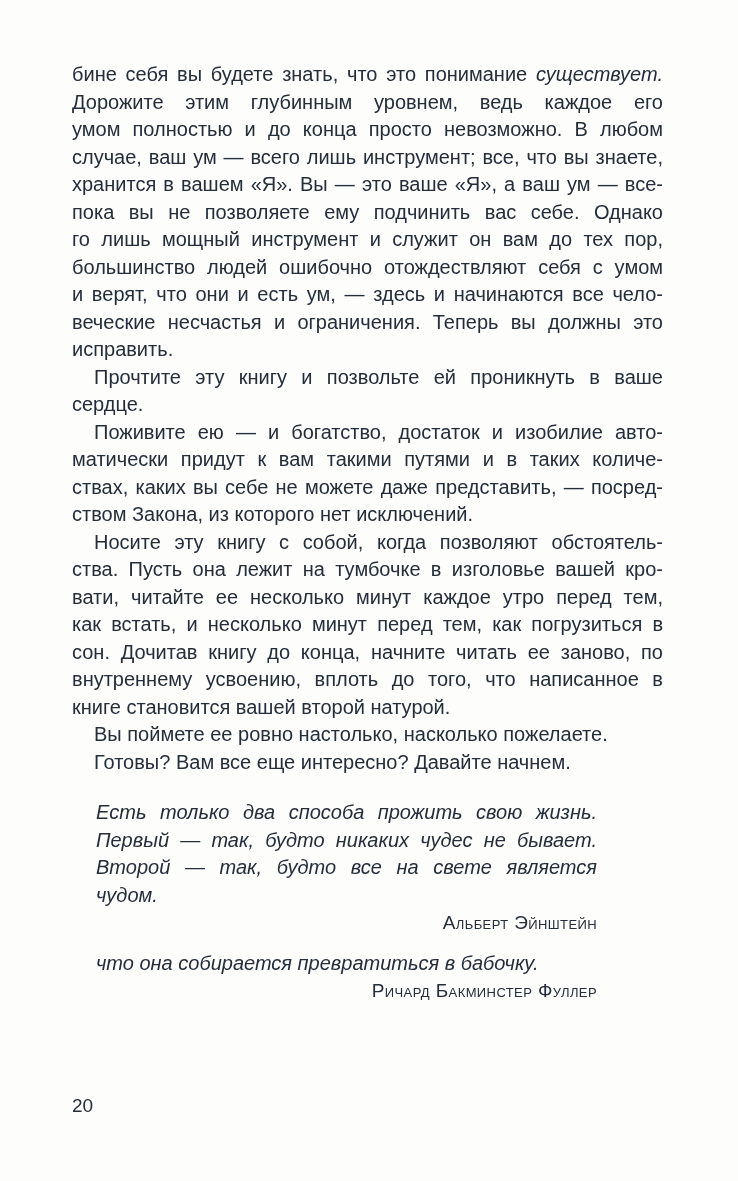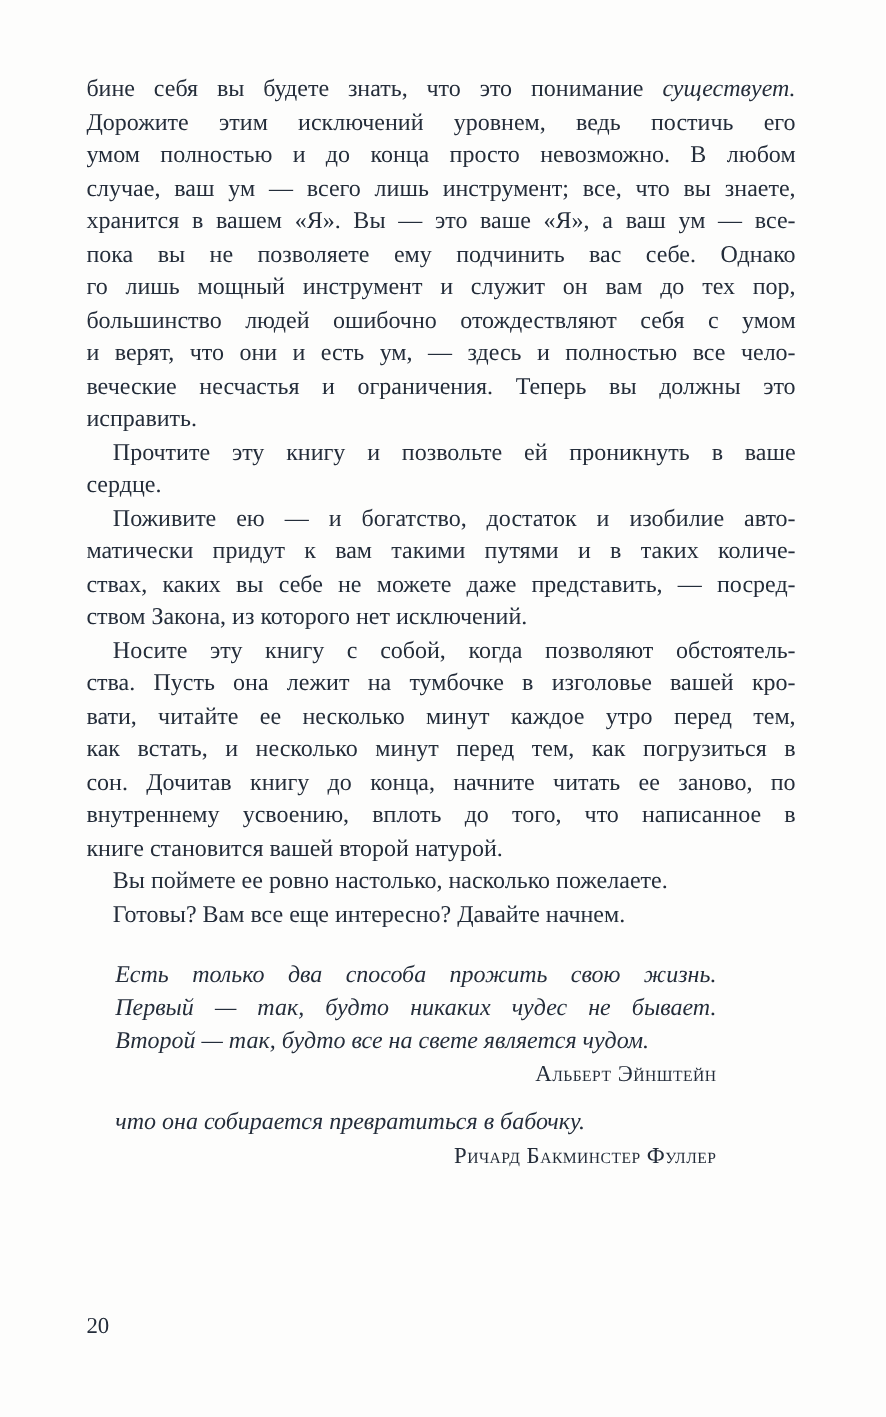--- a/index.html
+++ b/index.html
@@ -5,21 +5,21 @@
   html, body {
     margin: 0;
     padding: 0;
     background: #ffffff;
   }
   .page {
     position: relative;
     width: 738px;
     height: 1181px;
     overflow: hidden;
-    font-family: Liberation Serif, serif;
+    font-family: Liberation Sans, sans-serif;
   }
   .text-block {
     position: absolute;
     left: 72px;
     top: 61px;
     width: 591px;
     font-size: 20px;
     line-height: 27.5px;
   }
   .line {
@@ -61,28 +61,28 @@
     font-size: 19px;
   }
 </style>
 </head>
 <body>
 
 <div class="page" style="background: rgb(253, 253, 252); color: rgb(36, 45, 58);">
   <main class="text-block" id="text-block">
       <div class="para">
         <div class="line"><span>бине себя вы будете знать, что это понимание </span><span class="italic">существует.</span></div>
-        <div class="line">Дорожите этим исключений уровнем, ведь постичь его</div>
+        <div class="line">Дорожите этим глубинным уровнем, ведь каждое его</div>
         <div class="line">умом полностью и до конца просто невозможно. В любом</div>
         <div class="line">случае, ваш ум — всего лишь инструмент; все, что вы знаете,</div>
         <div class="line">хранится в вашем «Я». Вы — это ваше «Я», а ваш ум — все-</div>
         <div class="line">пока вы не позволяете ему подчинить вас себе. Однако</div>
         <div class="line">го лишь мощный инструмент и служит он вам до тех пор,</div>
         <div class="line">большинство людей ошибочно отождествляют себя с умом</div>
-        <div class="line">и верят, что они и есть ум, — здесь и полностью все чело-</div>
+        <div class="line">и верят, что они и есть ум, — здесь и начинаются все чело-</div>
         <div class="line">веческие несчастья и ограничения. Теперь вы должны это</div>
         <div class="line last">исправить.</div>
       </div>
       <div class="para indent-first">
         <div class="line">Прочтите эту книгу и позвольте ей проникнуть в ваше</div>
         <div class="line last">сердце.</div>
       </div>
       <div class="para indent-first">
         <div class="line">Поживите ею — и богатство, достаток и изобилие авто-</div>
         <div class="line">матически придут к вам такими путями и в таких количе-</div>

